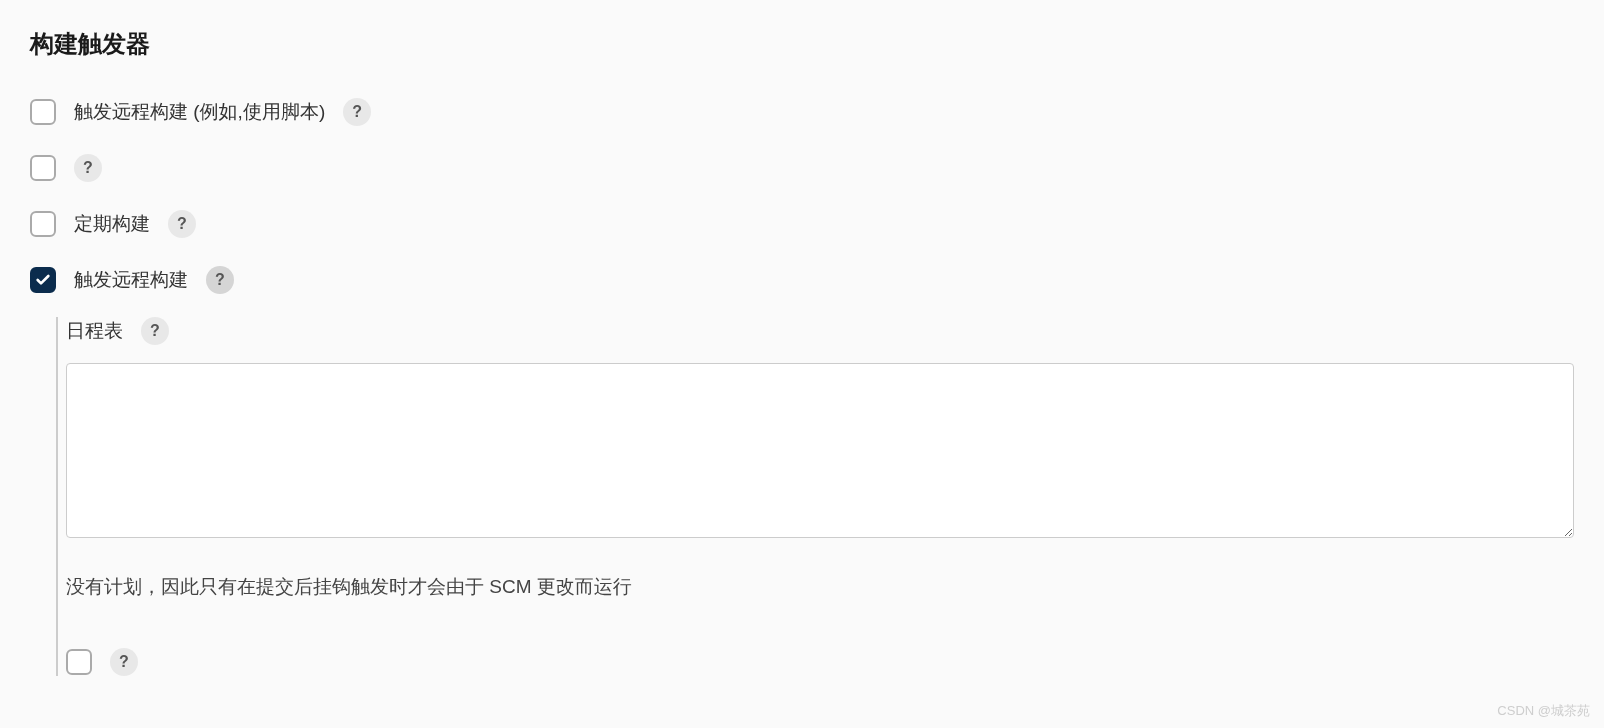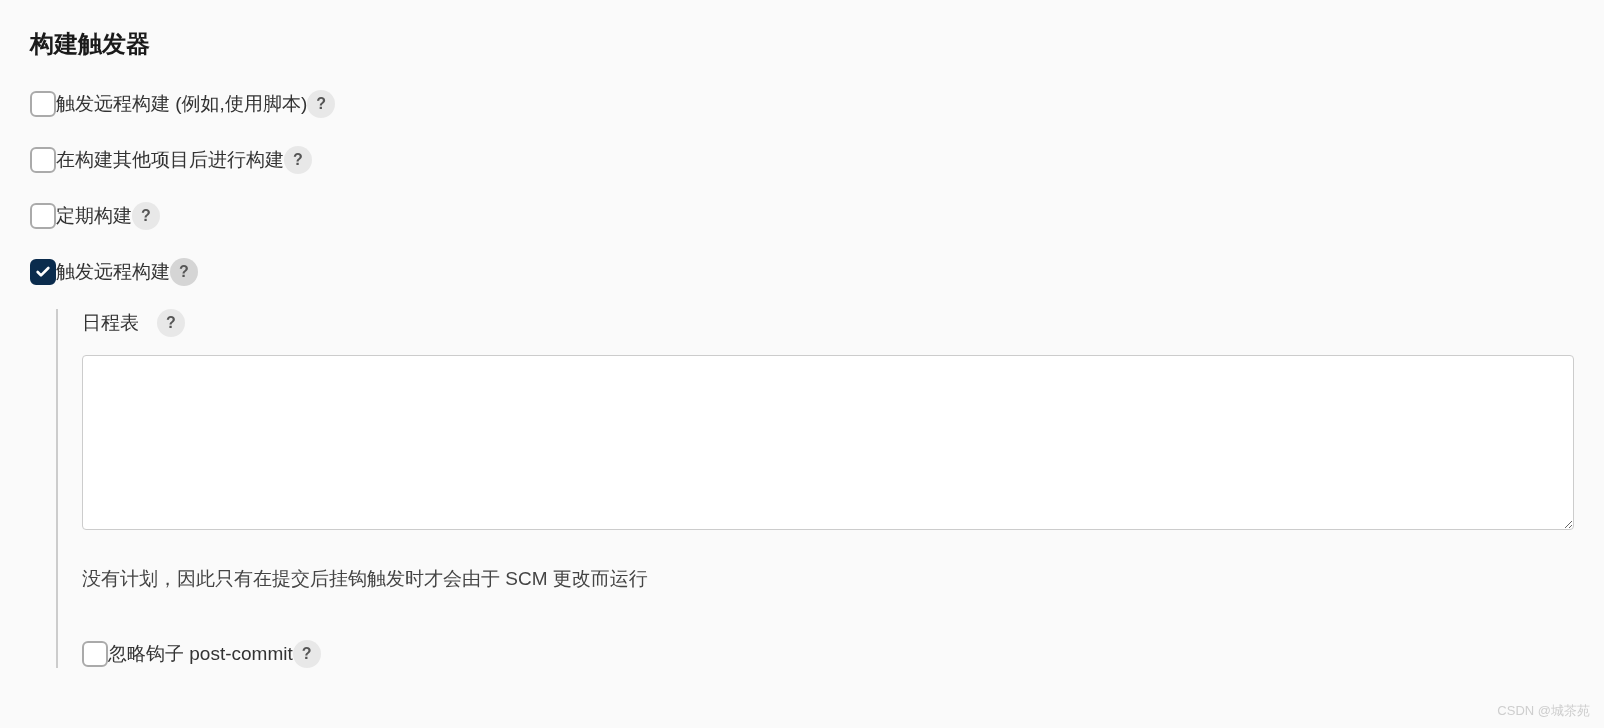--- a/index.html
+++ b/index.html
@@ -13,26 +13,27 @@
       background: #fafafa;
       padding: 28px 30px;
       color: #333;
       width: 1604px;
     }
     
     .section-title {
       font-size: 24px;
       font-weight: 700;
       color: #1a1a1a;
-      margin-bottom: 30px;
+      margin-bottom: 38px;
     }
     
     .checkbox-row {
       display: flex;
       align-items: center;
+      gap: 18px;
       margin-bottom: 28px;
     }
     
     .checkbox {
       width: 26px;
       height: 26px;
       border: 2px solid #aaa;
       border-radius: 6px;
       display: flex;
       align-items: center;
@@ -76,21 +77,21 @@
       cursor: pointer;
       flex-shrink: 0;
     }
     
     .help-icon.highlighted {
       background: #d5d5d5;
     }
     
     .sub-section {
       margin-left: 26px;
-      padding-left: 24px;
+      padding-left: 8px;
       border-left: 2px solid #ccc;
       margin-top: -5px;
     }
     
     .sub-label-row {
       display: flex;
       align-items: center;
       gap: 18px;
       margin-bottom: 18px;
     }
@@ -140,21 +141,20 @@
     
   </div>
   <span class="checkbox-label">触发远程构建 (例如,使用脚本)</span>
   <span class="help-icon">?</span>
 </div>
 
 <div class="checkbox-row">
   <div class="checkbox">
     
   </div>
-  <span class="checkbox-label">在构建其他项目后进行构建</span>
   <span class="help-icon">?</span>
 </div>
 
 <div class="checkbox-row">
   <div class="checkbox">
     
   </div>
   <span class="checkbox-label">定期构建</span>
   <span class="help-icon">?</span>
 </div>
@@ -176,18 +176,17 @@
   </div>
   
   <textarea class="schedule-textarea" style=""></textarea>
   
   <div class="hint-text">没有计划，因此只有在提交后挂钩触发时才会由于 SCM 更改而运行</div>
   
   <div class="checkbox-row">
     <div class="checkbox">
       
     </div>
-    <span class="checkbox-label">忽略钩子 post-commit</span>
     <span class="help-icon">?</span>
   </div>
 </div>
 
 <div class="watermark">CSDN @城茶苑</div>
 
 </body></html>

